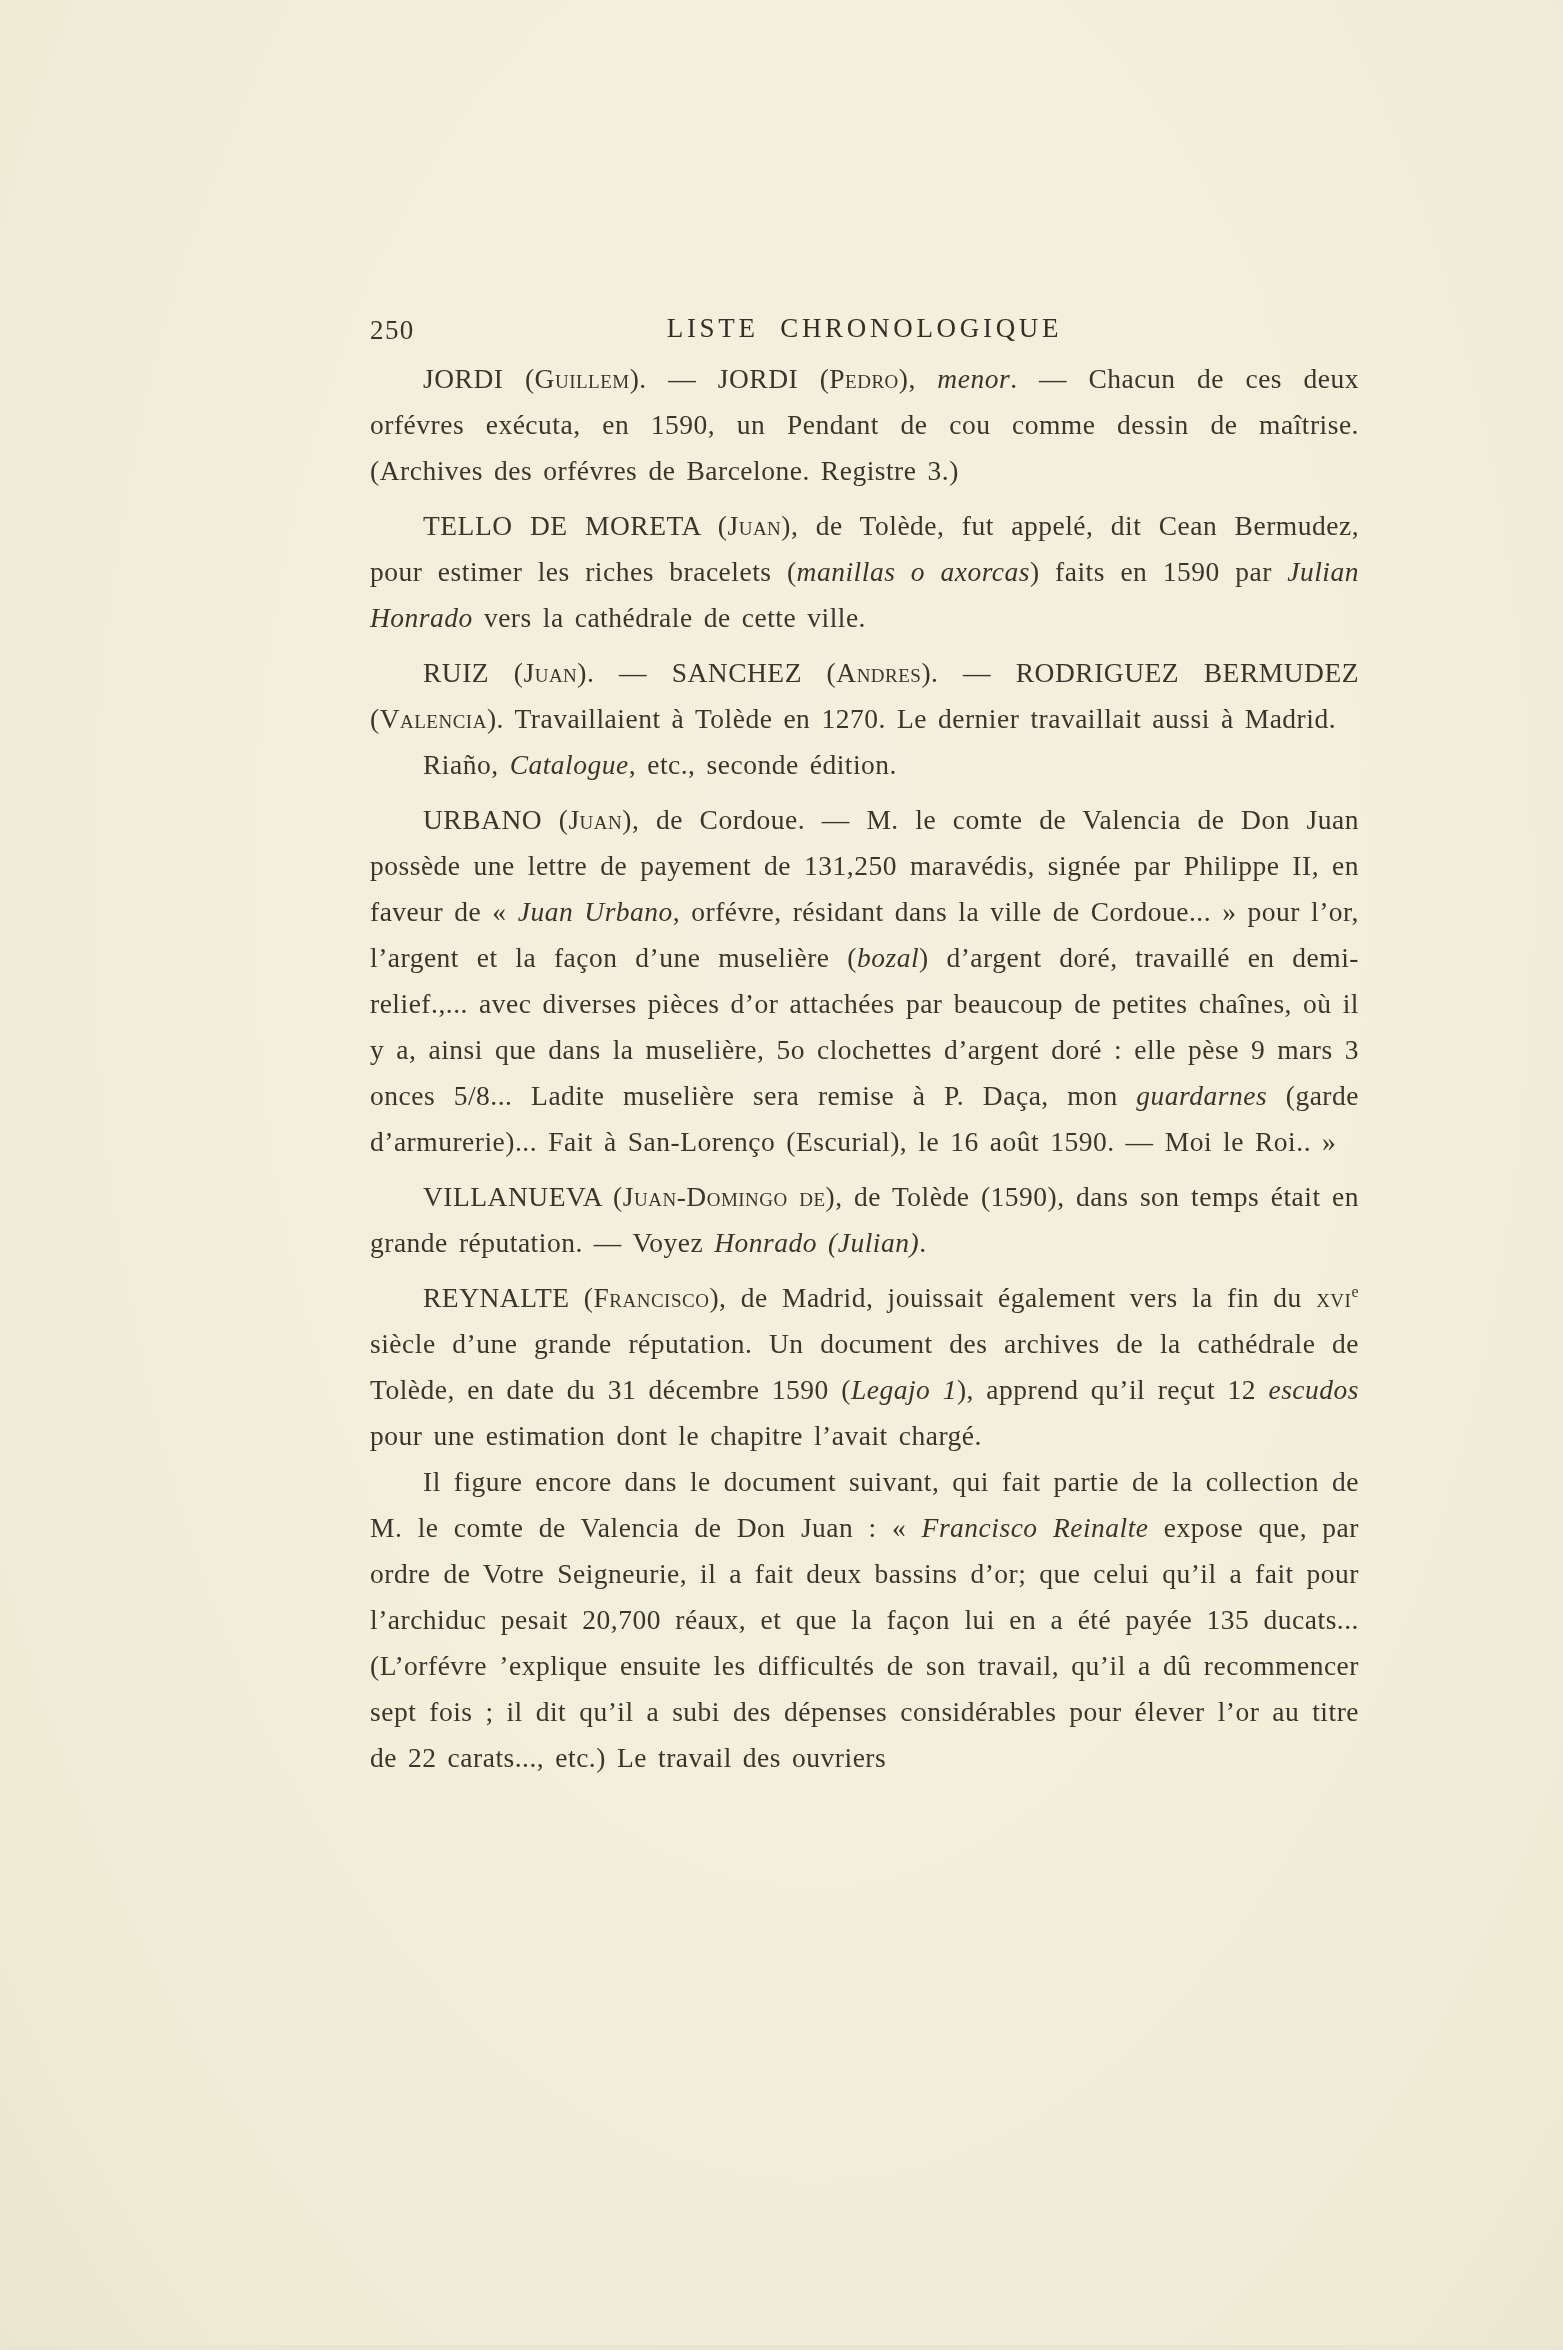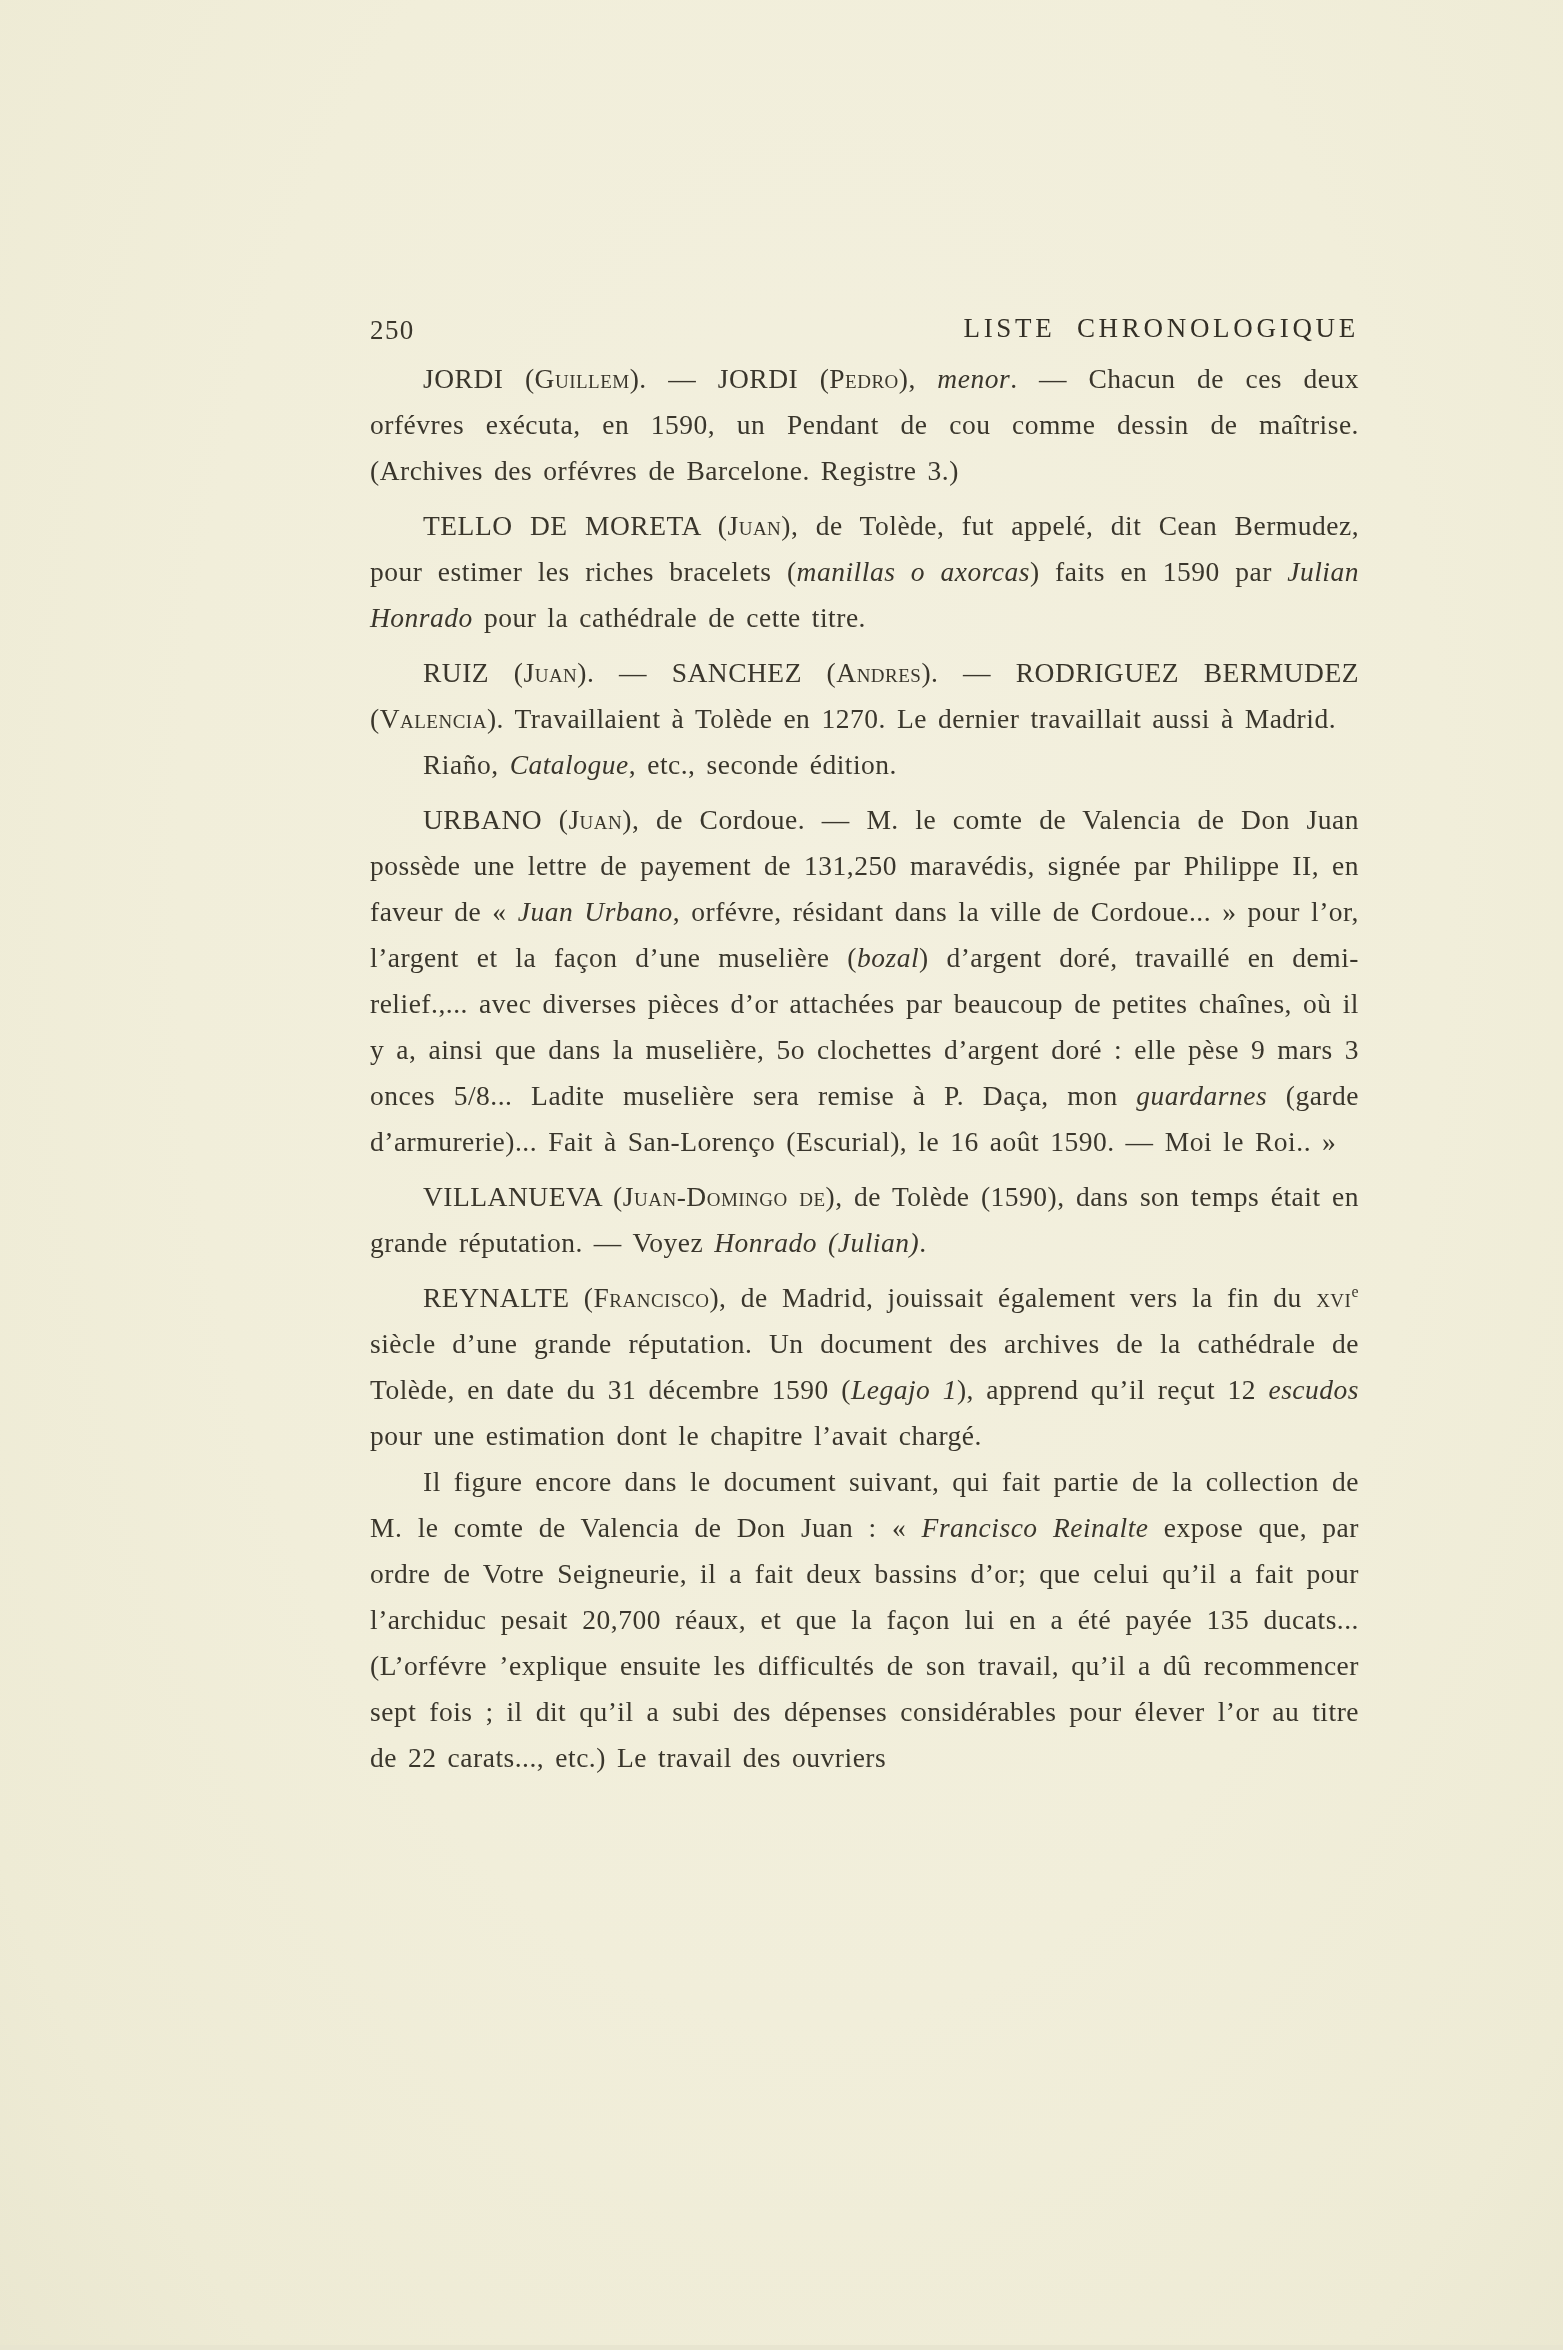--- a/index.html
+++ b/index.html
@@ -18,21 +18,21 @@
   .page-header {
     position: absolute;
     left: 370px; top: 309px;
     width: 989px; height: 46px;
   }
   .page-number {
     position: absolute; left: 0; top: 5.5px;
     font-size: 27px; letter-spacing: 1.4px;
   }
   .header-title {
-    text-align: right;
+    text-align: center;
     font-size: 27px;
     letter-spacing: 3.7px;
     word-spacing: 11px;
     color: #332f26;
     padding-top: 3.7px;
   }
   .content {
     position: absolute;
     left: 370px; top: 356px;
     width: 989px;
@@ -59,21 +59,21 @@
   </div>
 
   <div class="content">
 
 
     <section class="entry">
       <p class="para"><span>JORDI (</span><span class="sc">Guillem</span><span>). — JORDI (</span><span class="sc">Pedro</span><span>), </span><span class="it">menor</span><span>. — Chacun de ces deux orfévres exécuta, en 1590, un Pendant de cou comme dessin de maîtrise. (Archives des orfévres de Barcelone. Registre 3.)</span></p>
     </section>
 
     <section class="entry">
-      <p class="para"><span>TELLO DE MORETA (</span><span class="sc">Juan</span><span>), de Tolède, fut appelé, dit Cean Bermudez, pour estimer les riches bracelets (</span><span class="it">manillas o axorcas</span><span>) faits en 1590 par </span><span class="it">Julian Honrado</span><span> pour la cathédrale de cette titre.</span></p>
+      <p class="para"><span>TELLO DE MORETA (</span><span class="sc">Juan</span><span>), de Tolède, fut appelé, dit Cean Bermudez, pour estimer les riches bracelets (</span><span class="it">manillas o axorcas</span><span>) faits en 1590 par </span><span class="it">Julian Honrado</span><span> vers la cathédrale de cette ville.</span></p>
     </section>
 
     <section class="entry">
       <p class="para"><span>RUIZ (</span><span class="sc">Juan</span><span>). — SANCHEZ (</span><span class="sc">Andres</span><span>). — RODRIGUEZ BERMUDEZ (</span><span class="sc">Valencia</span><span>). Travaillaient à Tolède en 1270. Le dernier travaillait aussi à Madrid.</span></p>
       <p class="para"><span>Riaño, </span><span class="it">Catalogue</span><span>, etc., seconde édition.</span></p>
     </section>
 
     <section class="entry">
       <p class="para"><span>URBANO (</span><span class="sc">Juan</span><span>), de Cordoue. — M. le comte de Valencia de Don Juan possède une lettre de payement de 131,250 maravédis, signée par Philippe II, en faveur de « </span><span class="it">Juan Urbano</span><span>, orfévre, résidant dans la ville de Cordoue... » pour l’or, l’argent et la façon d’une muselière (</span><span class="it">bozal</span><span>) d’argent doré, travaillé en demi-relief.,... avec diverses pièces d’or attachées par beaucoup de petites chaînes, où il y a, ainsi que dans la muselière, 5o clochettes d’argent doré : elle pèse 9 mars 3 onces 5/8... Ladite muselière sera remise à P. Daça, mon </span><span class="it">guardarnes</span><span> (garde d’armurerie)... Fait à San-Lorenço (Escurial), le 16 août 1590. — Moi le Roi.. »</span></p>
     </section>

